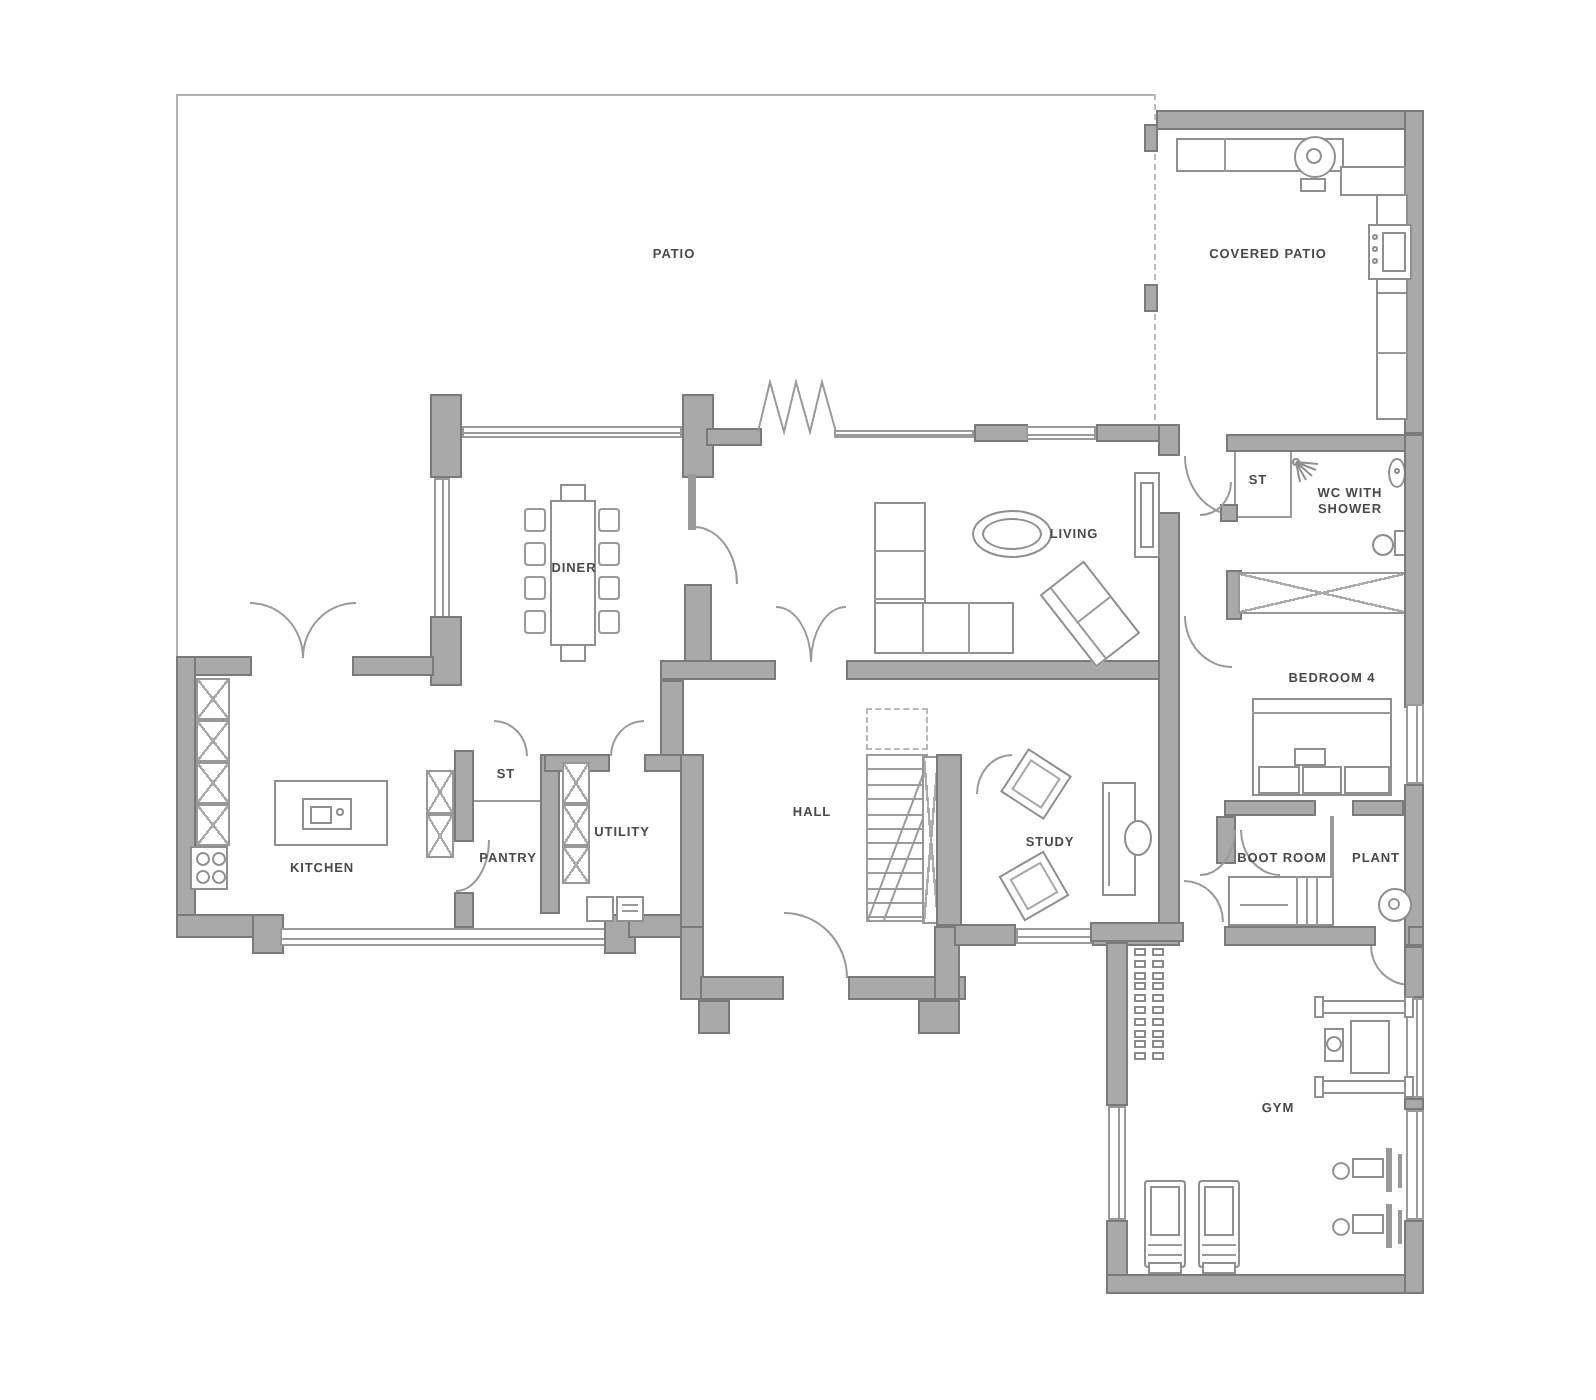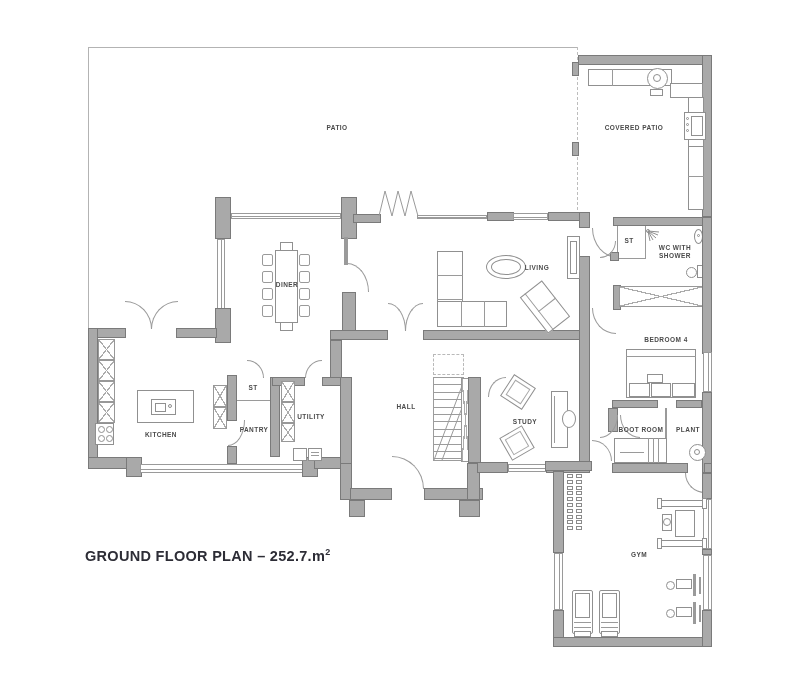--- a/index.html
+++ b/index.html
@@ -369,15 +369,14 @@
   <div class="t" style="left:311px;top:417px;">UTILITY</div>
   <div class="t" style="left:406px;top:407px;">HALL</div>
   <div class="t" style="left:525px;top:422px;">STUDY</div>
   <div class="t" style="left:629px;top:241px;">ST</div>
   <div class="t wrap" style="left:675px;top:252px;">WC WITH SHOWER</div>
   <div class="t" style="left:666px;top:340px;">BEDROOM 4</div>
   <div class="t" style="left:641px;top:430px;">BOOT ROOM</div>
   <div class="t" style="left:688px;top:430px;">PLANT</div>
   <div class="t" style="left:639px;top:555px;">GYM</div>
 
-  <div class="title"><span>GROUND FLOOR PLAN – 252.7.m</span><sup>2</sup></div>
 
 </div>
 
 </body></html>

